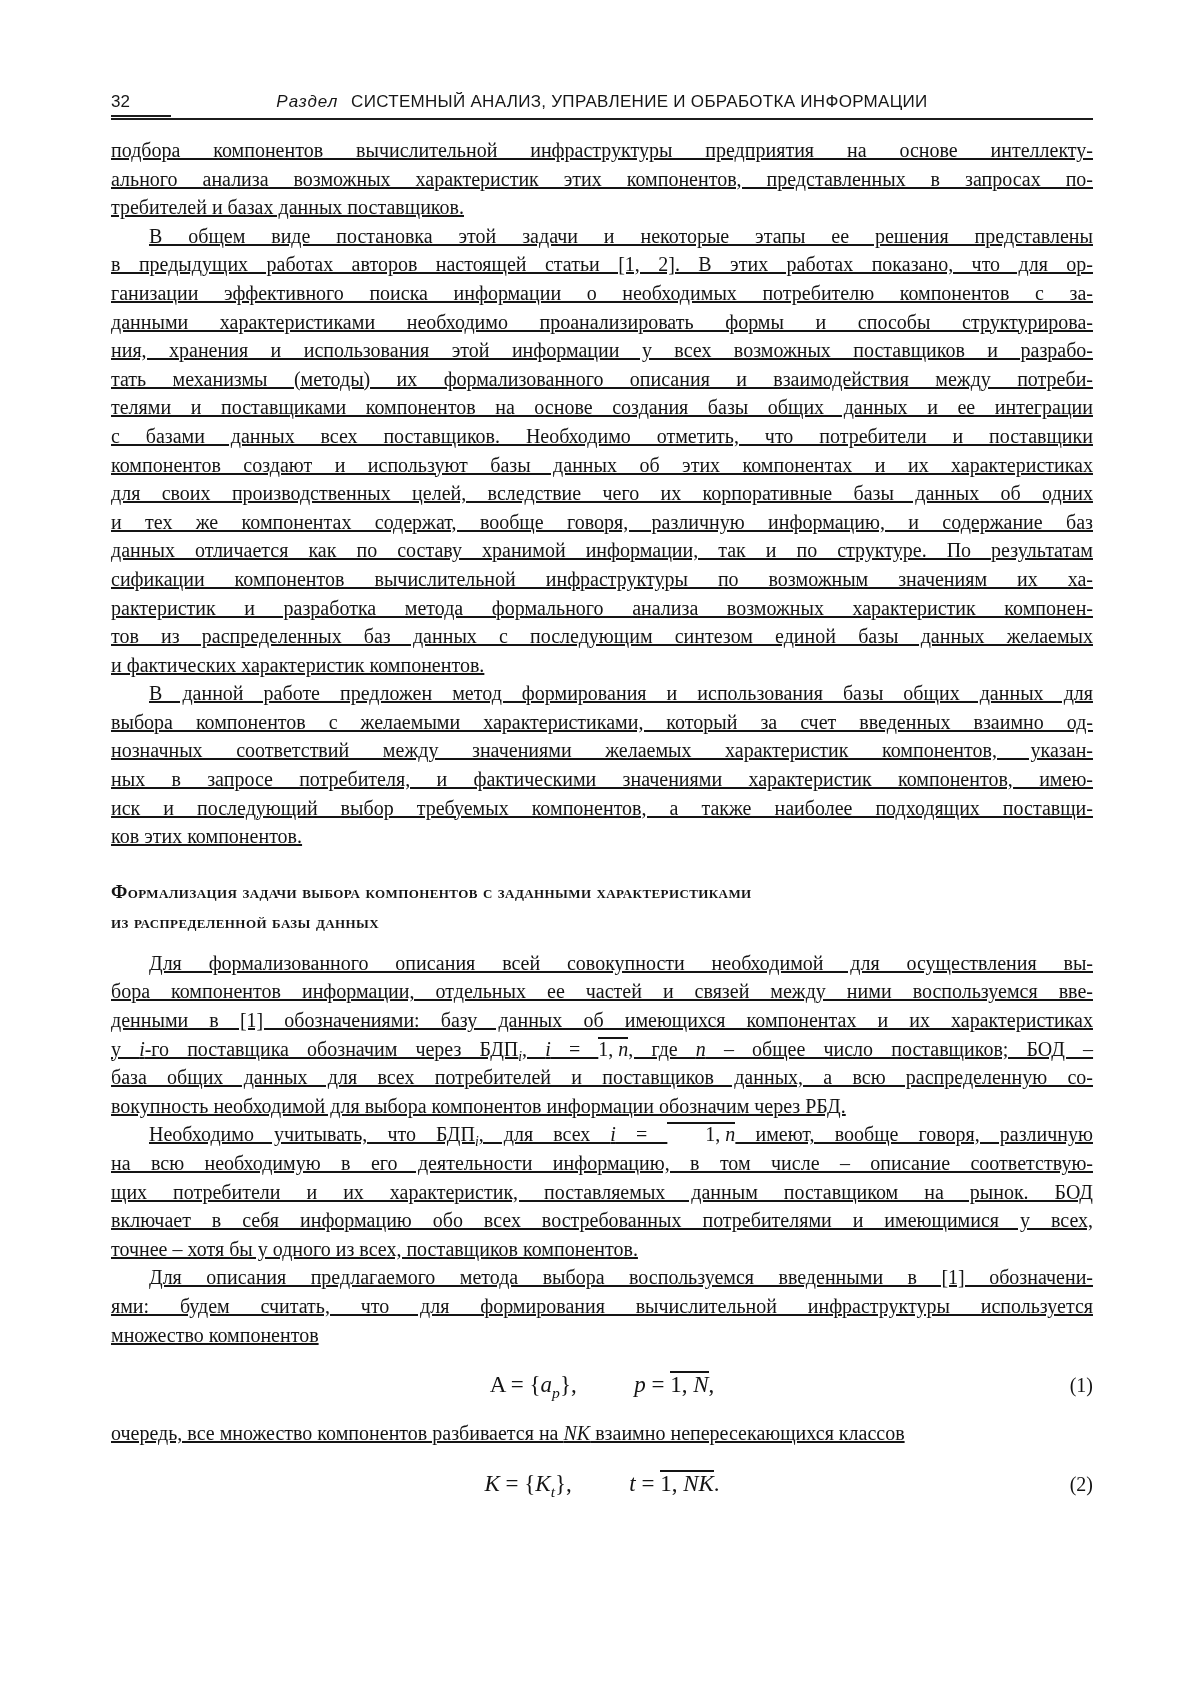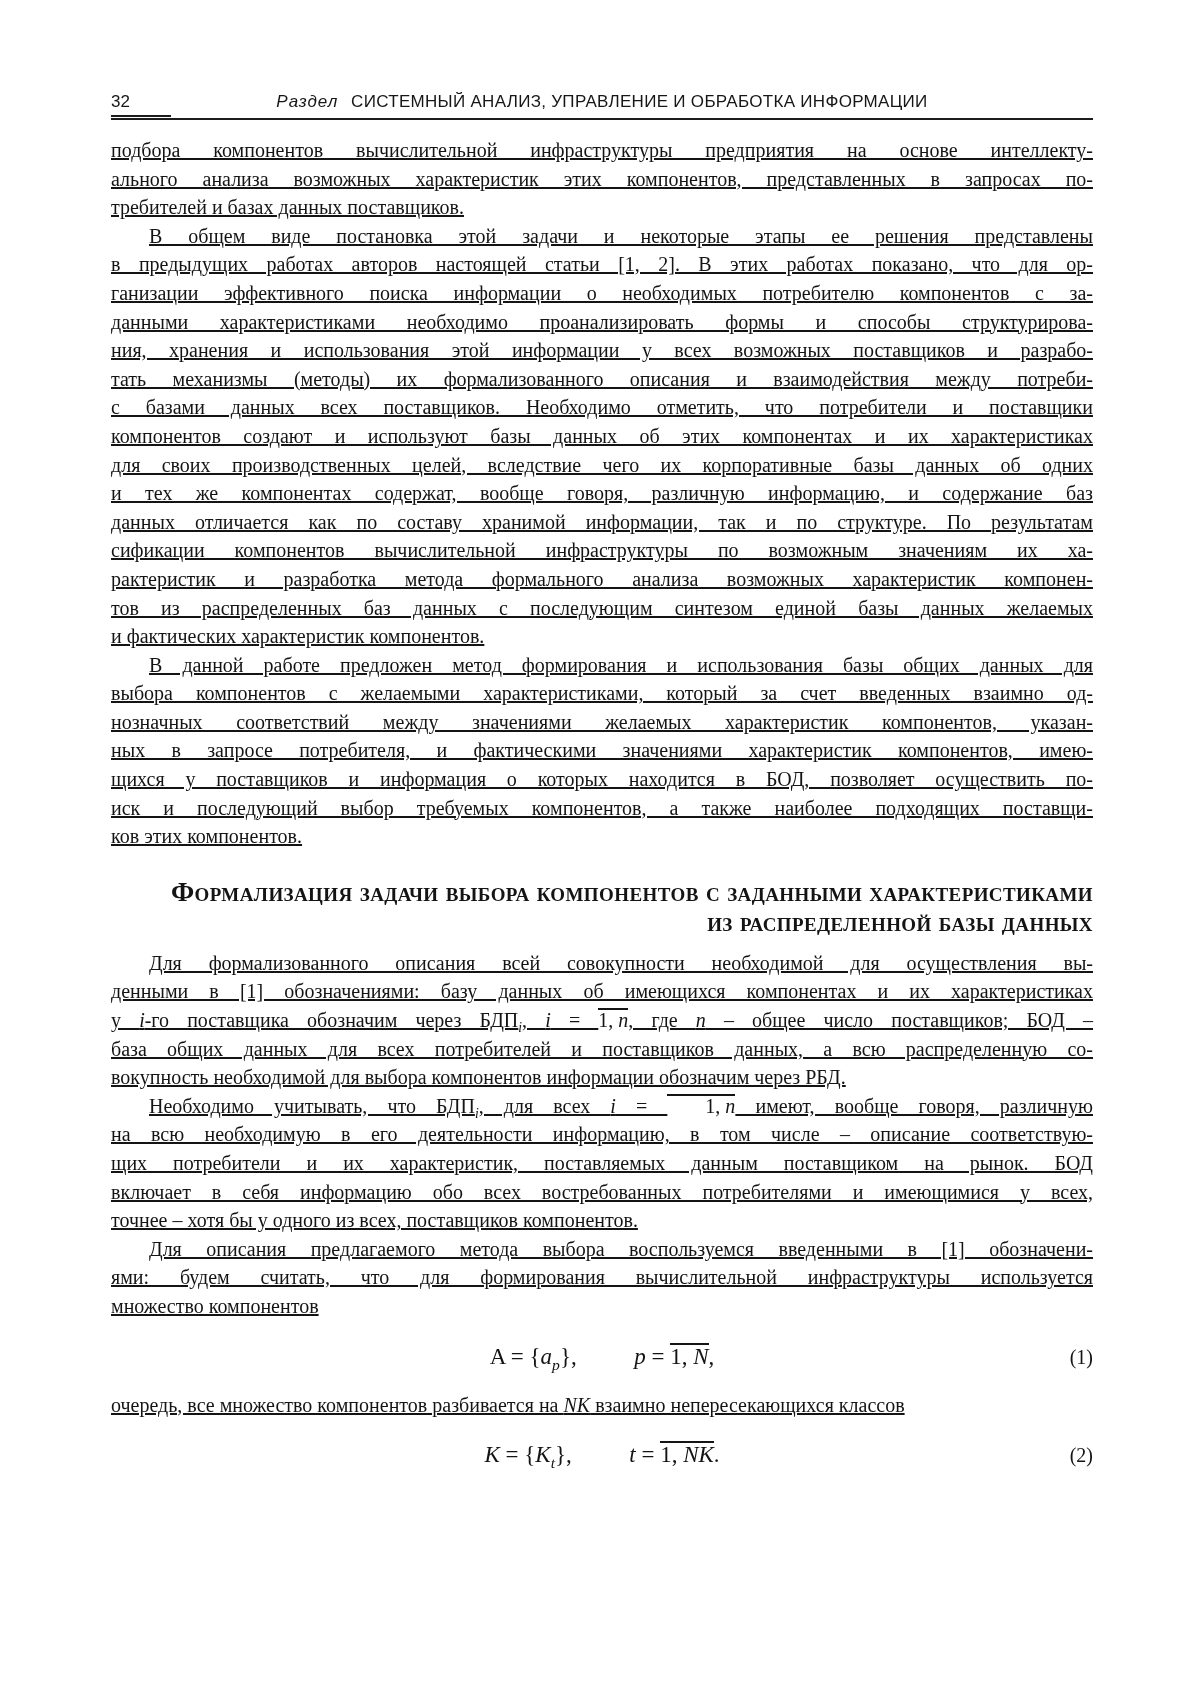--- a/index.html
+++ b/index.html
@@ -37,24 +37,24 @@
   .runlabel{font-style:italic;letter-spacing:1px;margin-right:8px;}
   .runsection{letter-spacing:0.3px;}
   
   .article{margin-top:16px;font-size:20px;line-height:28.6px;}
   .line{text-align:justify;text-align-last:justify;text-decoration:underline;}
   .line.last{text-align-last:left;}
   .line.indent{text-indent:38px;}
   .para{margin:0;}
   .section-heading{margin:26px 0 12px 0;}
   .heading-line{
-    text-align:right;
+    text-align:left;
     font-weight:bold;
     font-variant:small-caps;
-    font-size:27px;
+    font-size:19px;
     line-height:30px;
     letter-spacing:0.4px;
   }
   .formula{
     position:relative;
     margin:19px 0 17px 0;
     text-align:center;
     font-size:23px;
     line-height:34px;
   }
@@ -91,45 +91,46 @@
         <div class="line">ального анализа возможных характеристик этих компонентов, представленных в запросах по-</div>
         <div class="line last">требителей и базах данных поставщиков.</div>
       </div>
       <div class="para">
         <div class="line indent">В общем виде постановка этой задачи и некоторые этапы ее решения представлены</div>
         <div class="line">в предыдущих работах авторов настоящей статьи [1, 2]. В этих работах показано, что для ор-</div>
         <div class="line">ганизации эффективного поиска информации о необходимых потребителю компонентов с за-</div>
         <div class="line">данными характеристиками необходимо проанализировать формы и способы структурирова-</div>
         <div class="line">ния, хранения и использования этой информации у всех возможных поставщиков и разрабо-</div>
         <div class="line">тать механизмы (методы) их формализованного описания и взаимодействия между потреби-</div>
+        <div class="line">телями и поставщиками компонентов на основе создания базы общих данных и ее интеграции</div>
         <div class="line">с базами данных всех поставщиков. Необходимо отметить, что потребители и поставщики</div>
         <div class="line">компонентов создают и используют базы данных об этих компонентах и их характеристиках</div>
         <div class="line">для своих производственных целей, вследствие чего их корпоративные базы данных об одних</div>
         <div class="line">и тех же компонентах содержат, вообще говоря, различную информацию, и содержание баз</div>
         <div class="line">данных отличается как по составу хранимой информации, так и по структуре. По результатам</div>
         <div class="line">сификации компонентов вычислительной инфраструктуры по возможным значениям их ха-</div>
         <div class="line">рактеристик и разработка метода формального анализа возможных характеристик компонен-</div>
         <div class="line">тов из распределенных баз данных с последующим синтезом единой базы данных желаемых</div>
         <div class="line last">и фактических характеристик компонентов.</div>
       </div>
       <div class="para">
         <div class="line indent">В данной работе предложен метод формирования и использования базы общих данных для</div>
         <div class="line">выбора компонентов с желаемыми характеристиками, который за счет введенных взаимно од-</div>
         <div class="line">нозначных соответствий между значениями желаемых характеристик компонентов, указан-</div>
         <div class="line">ных в запросе потребителя, и фактическими значениями характеристик компонентов, имею-</div>
-        <div class="line">щихся у поставщиков и информация о которых находится в БОД, позволяет осуществить по-</div>
         <div class="line">иск и последующий выбор требуемых компонентов, а также наиболее подходящих поставщи-</div>
         <div class="line last">ков этих компонентов.</div>
       </div>
       <div class="section-heading">
         <div class="heading-line">Формализация задачи выбора компонентов с заданными характеристиками</div>
         <div class="heading-line">из распределенной базы данных</div>
       </div>
       <div class="para">
         <div class="line indent">Для формализованного описания всей совокупности необходимой для осуществления вы-</div>
+        <div class="line">бора компонентов информации, отдельных ее частей и связей между ними воспользуемся вве-</div>
         <div class="line">денными в [1] обозначениями: базу данных об имеющихся компонентах и их характеристиках</div>
         <div class="line">у <i>i</i>-го поставщика обозначим через БДП<sub><i>i</i></sub>, <i>i</i> = <span class="ov">1, <i>n</i></span>, где <i>n</i> – общее число поставщиков; БОД –</div>
         <div class="line">база общих данных для всех потребителей и поставщиков данных, а всю распределенную со-</div>
         <div class="line last">вокупность необходимой для выбора компонентов информации обозначим через РБД.</div>
       </div>
       <div class="para">
         <div class="line indent">Необходимо учитывать, что БДП<sub><i>i</i></sub>, для всех <i>i</i> = <span class="ov">1, <i>n</i></span> имеют, вообще говоря, различную</div>
         <div class="line">на всю необходимую в его деятельности информацию, в том числе – описание соответствую-</div>
         <div class="line">щих потребители и их характеристик, поставляемых данным поставщиком на рынок. БОД</div>
         <div class="line">включает в себя информацию обо всех востребованных потребителями и имеющимися у всех,</div>

